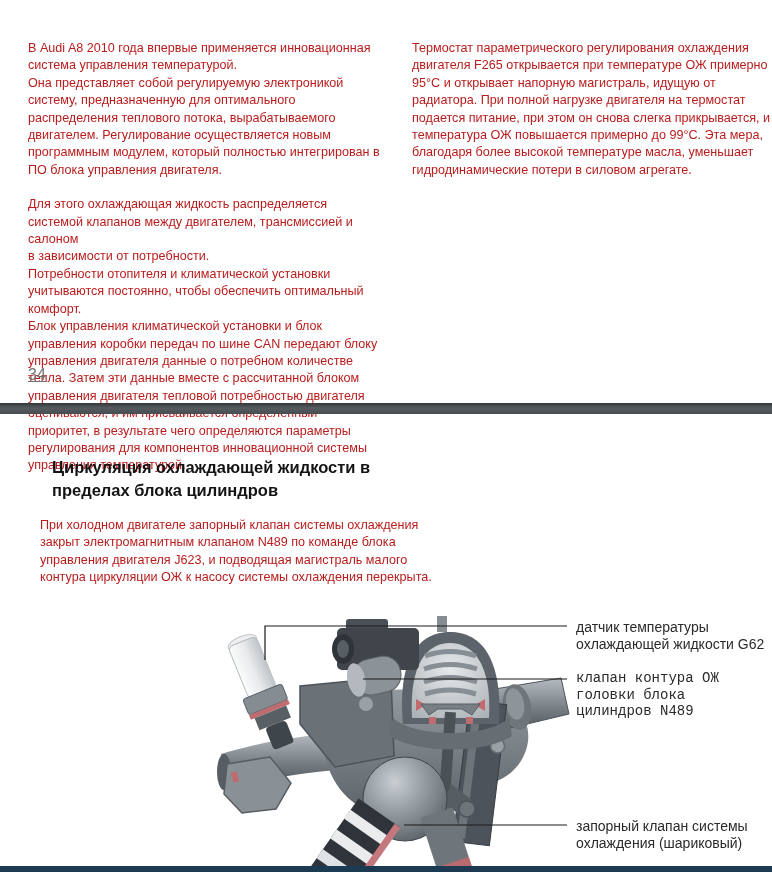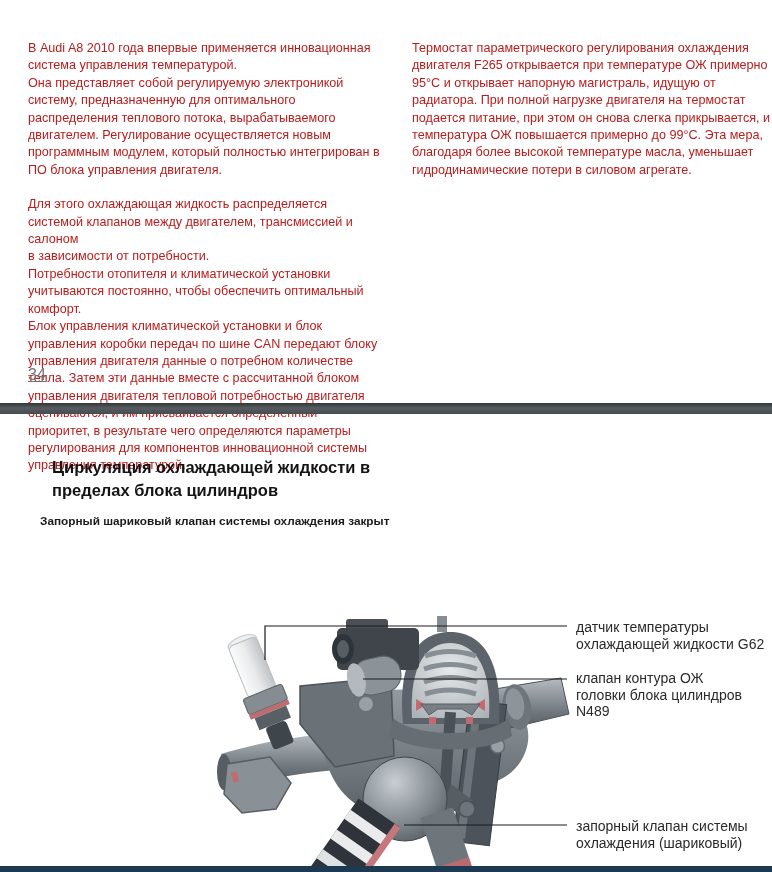--- a/index.html
+++ b/index.html
@@ -35,21 +35,21 @@
     margin-top:9px;font-size:11.8px;line-height:15px;font-weight:bold;color:#1b1b1b;
   }
   .figure{
     position:absolute;left:215px;top:616px;width:357px;height:251px;
   }
   .callout{
     position:absolute;left:576px;width:190px;
     font-size:14px;line-height:16.5px;color:#2a2a2a;white-space:pre-line;
   }
   .callout-1{top:619px;}
-  .callout-2{top:670px;}
+  .callout-2{top:670px;font-family:Liberation Mono, monospace;}
   .callout-3{top:818px;}
   .bottom-bar{
     position:absolute;left:0;top:866px;width:772px;height:6px;
     background:#1c3a51;z-index:5;
   }
 </style>
 </head>
 <body>
 
 <div class="col col-left">
@@ -64,21 +64,21 @@
 <div class="col col-right">
   <p class="body-text">Термостат параметрического регулирования охлаждения двигателя F265 открывается при температуре ОЖ примерно 95°C и открывает напорную магистраль, идущую от радиатора. При полной нагрузке двигателя на термостат подается питание, при этом он снова слегка прикрывается, и температура ОЖ повышается примерно до 99°C. Эта мера, благодаря более высокой температуре масла, уменьшает гидродинамические потери в силовом агрегате.</p>
 </div>
 
 <div class="page-number">34</div>
 
 <div class="top-divider"></div>
 
 <div class="section2">
   <h1>Циркуляция охлаждающей жидкости в пределах блока цилиндров</h1>
-  <div class="figure-caption">Запорный шариковый клапан системы охлаждения закрыт</div>
+  <p class="body-text intro">При холодном двигателе запорный клапан системы охлаждения закрыт электромагнитным клапаном N489 по команде блока управления двигателя J623, и подводящая магистраль малого контура циркуляции ОЖ к насосу системы охлаждения перекрыта.</p>
 </div>
 
 <div class="figure">
   <svg width="357" height="251" viewBox="0 0 357 251" xmlns="http://www.w3.org/2000/svg">
     <defs>
       <linearGradient id="gPipe" x1="0" y1="0" x2="0" y2="1">
         <stop offset="0" stop-color="#b6bcc1"></stop>
           <stop offset="0.55" stop-color="#747b81"></stop>
           <stop offset="1" stop-color="#474e54"></stop>
       </linearGradient>

